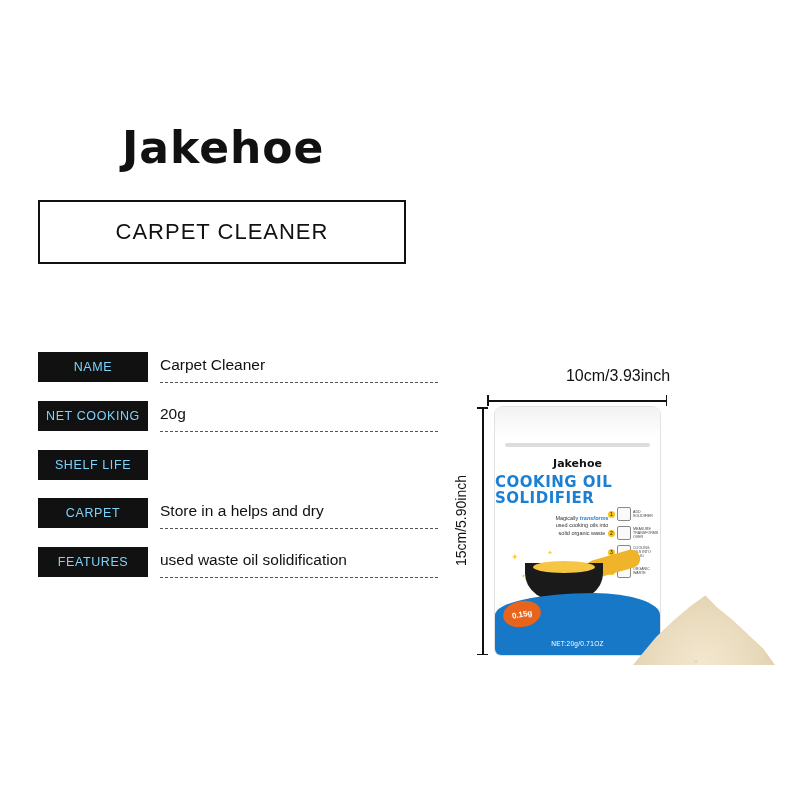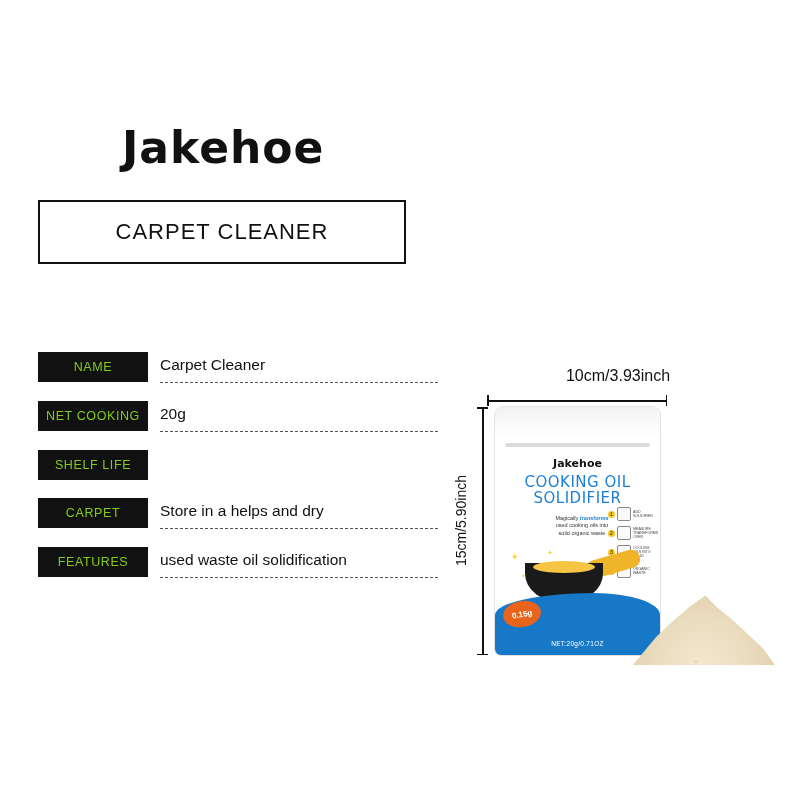--- a/index.html
+++ b/index.html
@@ -56,21 +56,21 @@
   }
   .spec-row {
     display: flex;
     align-items: flex-start;
     margin-bottom: 18px;
   }
   .spec-label {
     width: 110px;
     height: 30px;
     background: #111111;
-    color: #84cc16;
+    color: #7dd3fc;
     font-size: 12.5px;
     letter-spacing: 0.6px;
     display: flex;
     align-items: center;
     justify-content: center;
     flex: 0 0 auto;
     box-sizing: border-box;
   }
   .spec-value-wrap {
     flex: 1 1 auto;
@@ -205,23 +205,23 @@
     text-align: center;
     font-size: 11px;
     font-weight: 700;
     color: #111111;
     font-family: "DejaVu Sans", sans-serif;
   }
   .pouch-title {
     position: absolute;
     left: 0; right: 0;
     top: 68px;
-    text-align: center;
+    text-align: left;
     font-size: 15px;
-    font-weight: 400;
+    font-weight: 700;
     line-height: 1.05;
     color: #1b7fd4;
     letter-spacing: 0.5px;
     font-family: "DejaVu Sans", sans-serif;
   }
   .pouch-desc {
     position: absolute;
     left: 56px;
     top: 108px;
     width: 62px;

